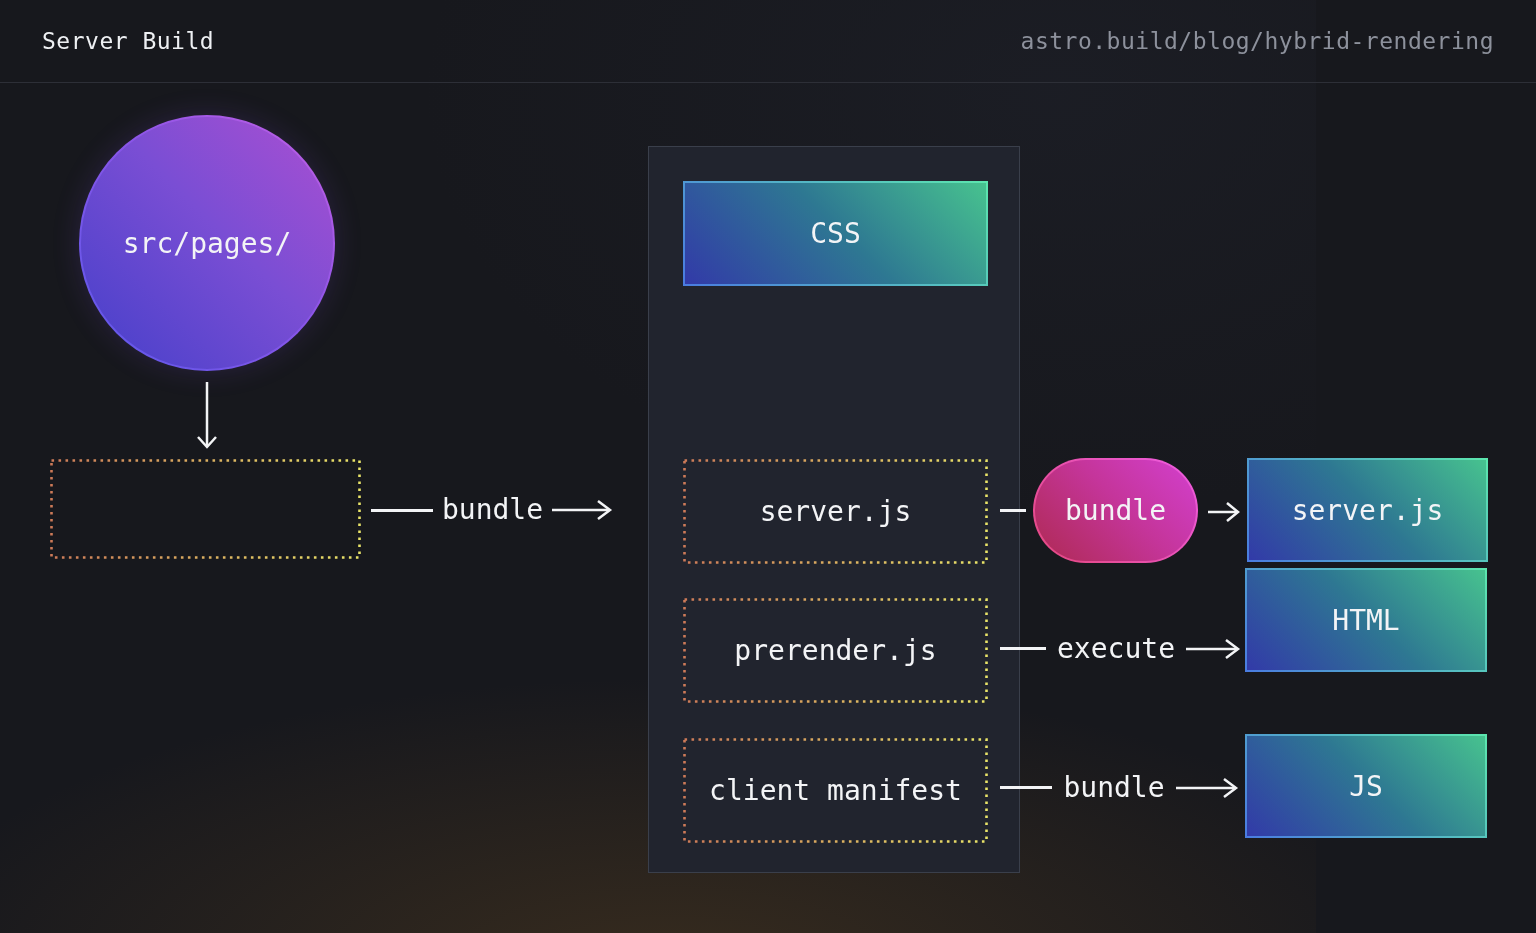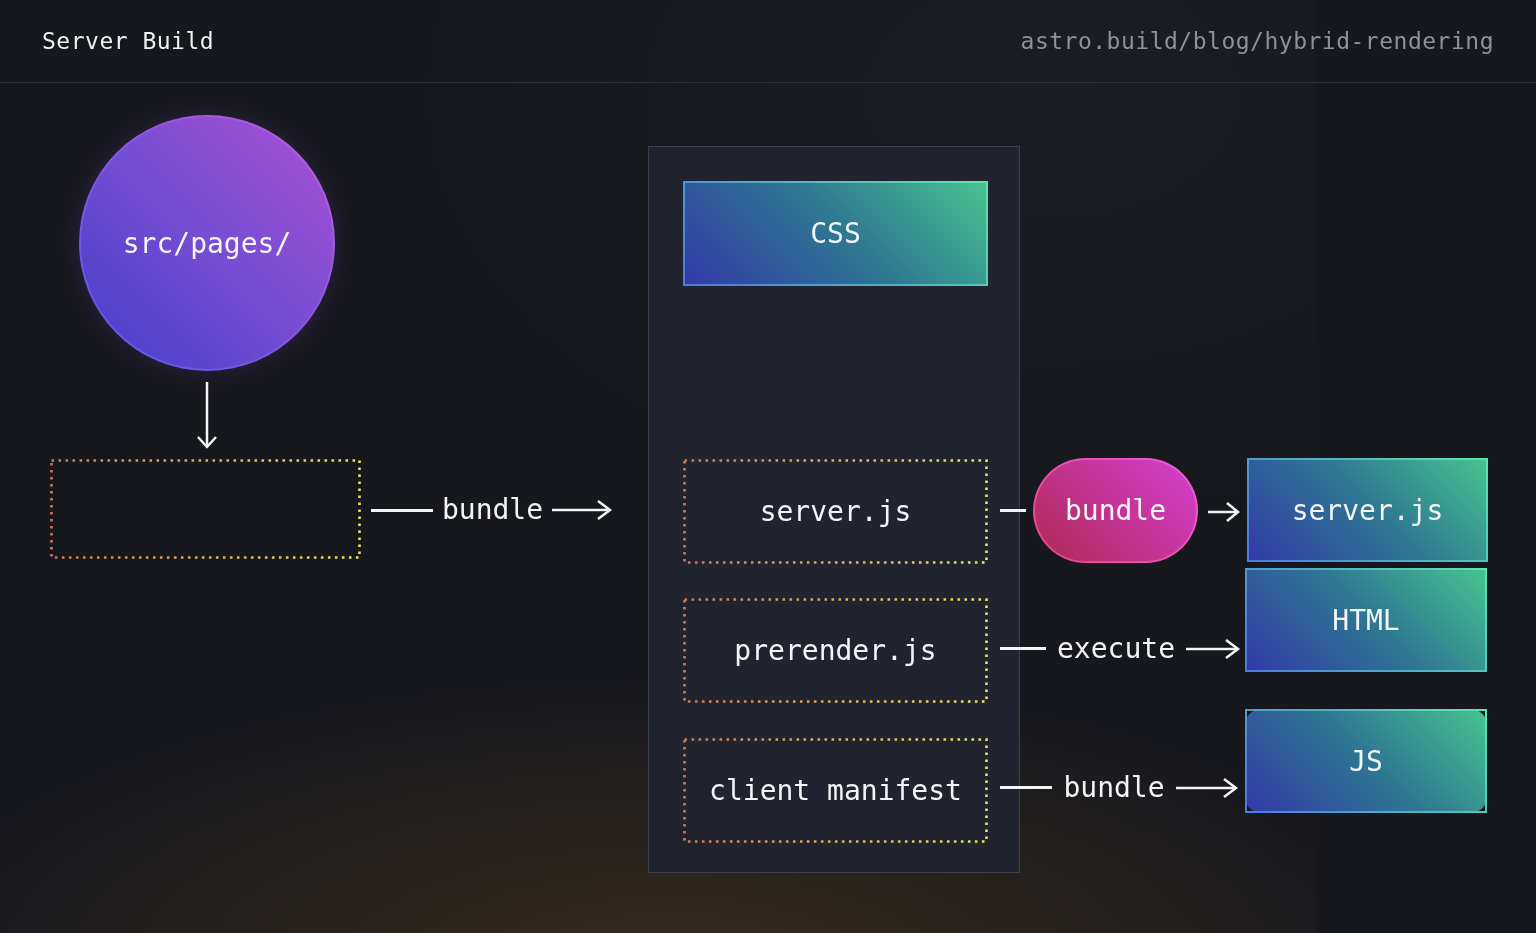--- a/index.html
+++ b/index.html
@@ -191,17 +191,17 @@
   <div class="grad-box abs" style="left:1245px; top:568px; width:242px; height:104px;">
     <span class="node-label">HTML</span>
   </div>
 
   <div class="hline" style="left:1000px; top:786px; width:52px;"></div>
   <span class="edge-label" style="left:1052px; top:774px; width:124px;">bundle</span>
   <svg class="arrow" style="left:1176px; top:776px;" width="66" height="24" viewBox="0 0 66 24">
     <line x1="0" y1="12" x2="58" y2="12"></line>
     <polyline points="48,3 60,12 48,21"></polyline>
   </svg>
-  <div class="grad-box abs" style="left:1245px; top:709px; width:242px; height:104px;border-radius:16px;">
+  <div class="grad-box abs" style="left:1245px; top:734px; width:242px; height:104px;">
     <span class="node-label">JS</span>
   </div>
 
 </div>
 
 </body></html>

